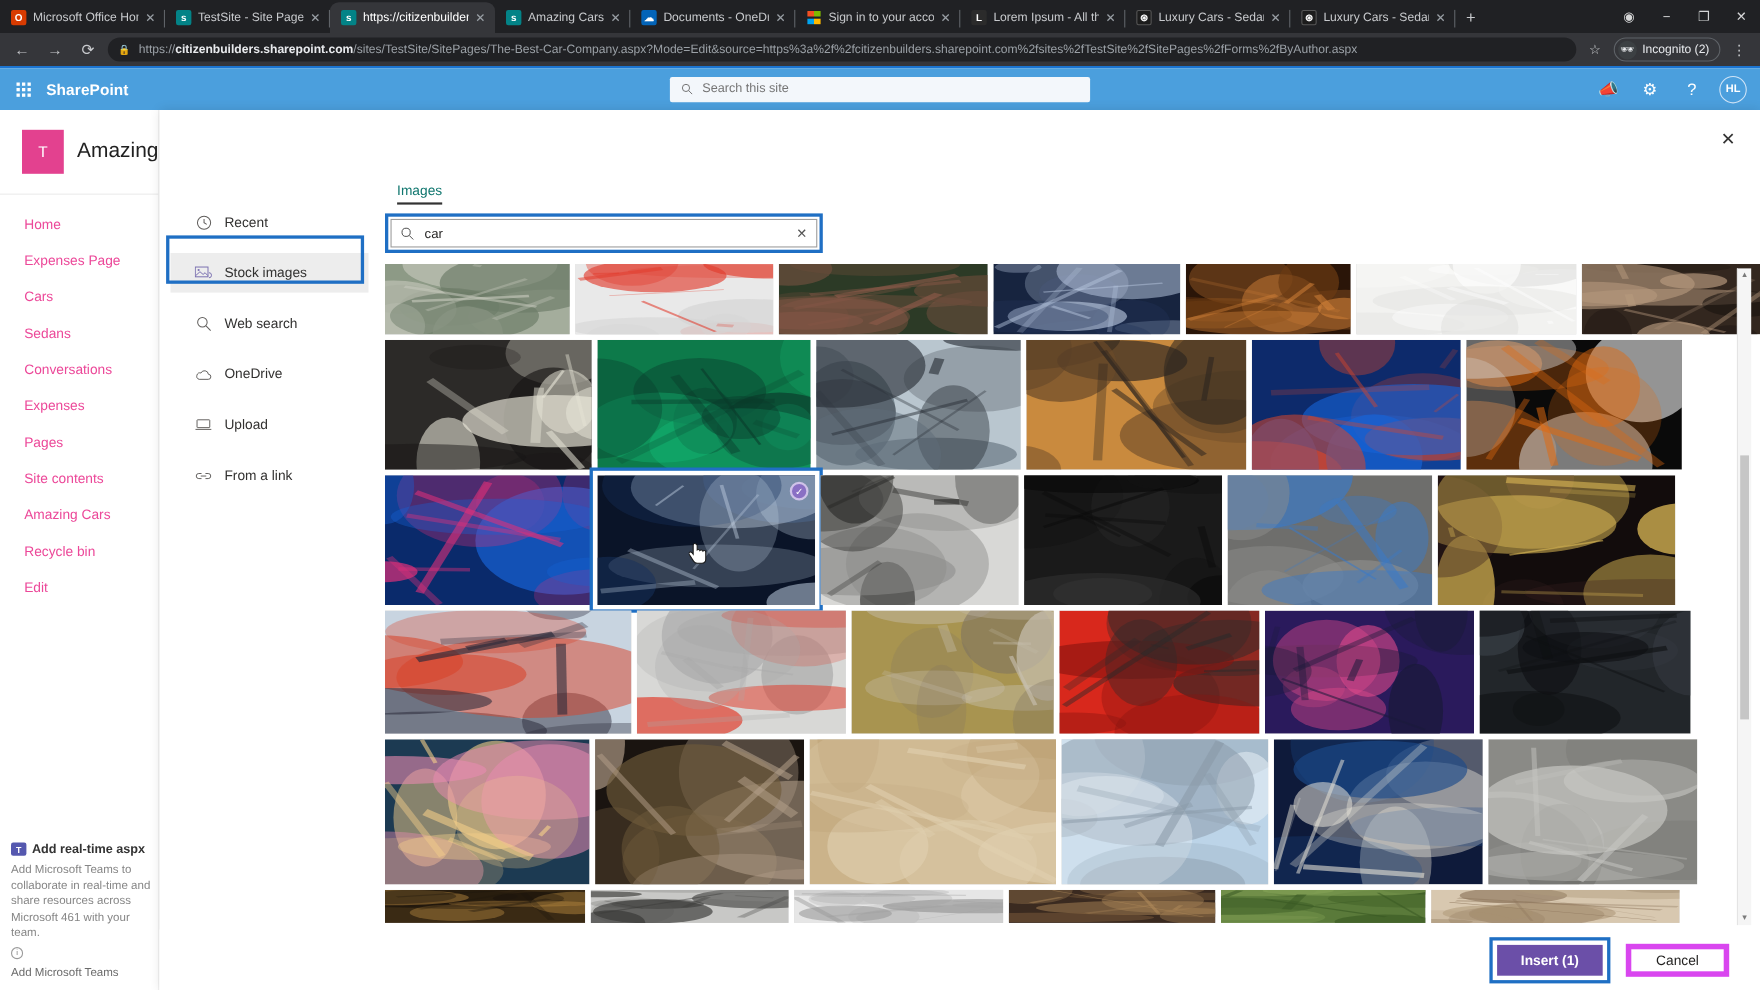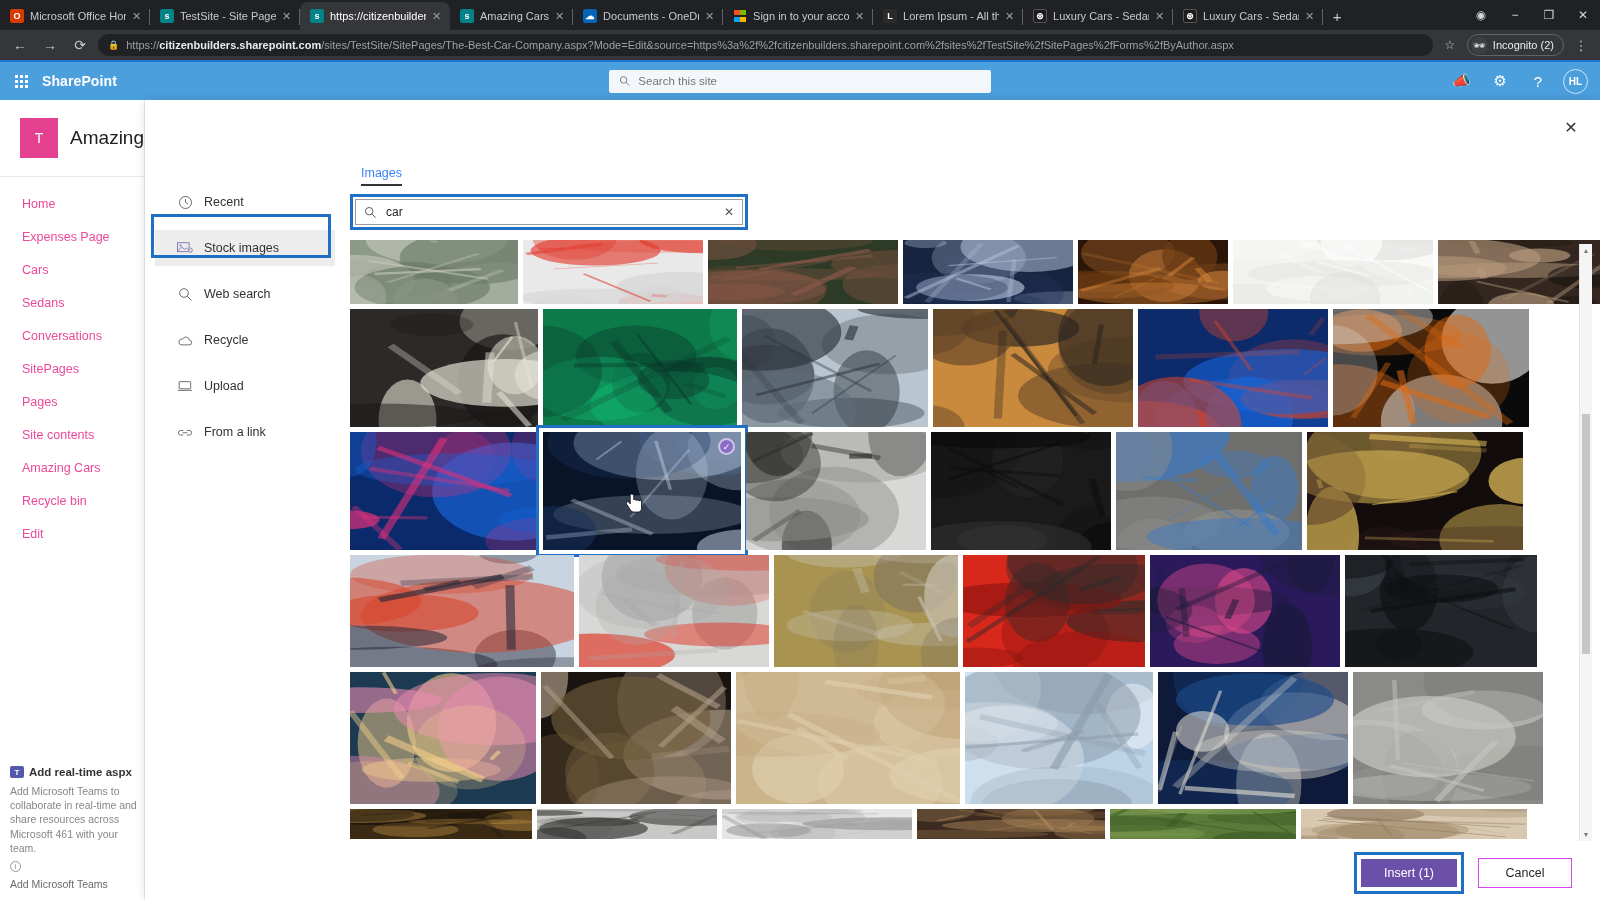--- a/index.html
+++ b/index.html
@@ -167,21 +167,21 @@
                  align-items:center; justify-content:center; color:#605e5c; }
   .pn-item.selected{ background:#ededed; }
   .pn-highlight{
     position:absolute; left:6px; top:66px; width:180px; height:44px;
     border:3px solid #1f6fc4; pointer-events:none;
   }
 
   .picker-main{ flex:1 1 auto; display:flex; flex-direction:column; min-width:0;
                 padding-right:0; }
   .tabs-row{ padding:14px 0 0 8px; display:flex; }
-  .ptab{ font-size:12.5px; color:#3b82f6; padding:4px 8px 8px; position:relative;}
+  .ptab{ font-size:12.5px; color:#0f766e; padding:4px 8px 8px; position:relative;}
   .ptab.active::after{
     content:""; position:absolute; left:8px; right:8px; bottom:2px;
     height:2px; background:#333;
   }
   .searchwrap{ position:relative; margin:6px 0 0 5px; width:398px; }
   .search-outline{
     position:absolute; left:0; top:0; width:398px; height:36px;
     border:3px solid #1f6fc4; pointer-events:none;
   }
   .search-inner{
@@ -225,25 +225,25 @@
     background:#c6c6c6; border-radius:0;
   }
 
   .picker-footer{
     height:55px; flex:0 0 55px; display:flex; align-items:center;
     justify-content:flex-end; gap:0; padding-right:28px; background:#fff;
   }
   .insert-outline{ border:3px solid #1f6fc4; padding:4px; }
   .btn-insert{
     background:#6b4fa8; color:#fff; font-size:12.5px; font-family:inherit;
-    border:none; width:96px; height:28px; font-weight:normal;
+    border:none; width:96px; height:28px; font-weight:bold;
   }
   .btn-cancel{
     background:#fff; color:#201f1e; font-size:12.5px; font-family:inherit;
-    border:1px solid #d946ef; width:94px; height:30px; margin-left:14px;
+    border:5px solid #d946ef; width:94px; height:30px; margin-left:14px;
   }
 </style>
 </head>
 <body>
 
 <div class="browser-tabbar">
   <div class="tabs">
     <div class="tab">
       <span class="favicon fav-office">O</span>
       <span class="tab-title">Microsoft Office Home</span>
@@ -352,21 +352,21 @@
     <div class="site-title-row">
       <div class="site-logo">T</div>
       <div class="site-name">Amazing</div>
     </div>
     <div class="nav-sep"></div>
     <div class="nav-item">Home</div>
     <div class="nav-item">Expenses Page</div>
     <div class="nav-item">Cars</div>
     <div class="nav-item">Sedans</div>
     <div class="nav-item">Conversations</div>
-    <div class="nav-item">SitePages</div>
+    <div class="nav-item">Expenses</div>
     <div class="nav-item">Pages</div>
     <div class="nav-item">Site contents</div>
     <div class="nav-item">Amazing Cars</div>
     <div class="nav-item">Recycle bin</div>
     <div class="nav-item">Edit</div>
 
     <div class="teams-card">
       <div class="teams-title">
         <span class="teams-logo">T</span>
         <span>Add real-time aspx</span>
@@ -413,21 +413,21 @@
               </svg>
           </span>
           <span>Web search</span>
         </div>
         <div class="pn-item">
           <span class="pic">
             <svg width="16" height="13" viewBox="0 0 18 13">
                 <path d="M4.6 11.4h9.2a2.6 2.6 0 0 0 .2-5.2 4 4 0 0 0-7.6-1.3A3 3 0 0 0 4.6 11.4z" fill="none" stroke="#605e5c" stroke-width="1"></path>
               </svg>
           </span>
-          <span>Recycle</span>
+          <span>OneDrive</span>
         </div>
         <div class="pn-item">
           <span class="pic">
             <svg width="16" height="14" viewBox="0 0 18 15">
                 <rect x="2.4" y="2.6" width="13" height="8" rx="0.6" fill="none" stroke="#605e5c" stroke-width="1"></rect>
                 <line x1="0.8" y1="12.4" x2="17" y2="12.4" stroke="#605e5c" stroke-width="1"></line>
               </svg>
           </span>
           <span>Upload</span>
         </div>

